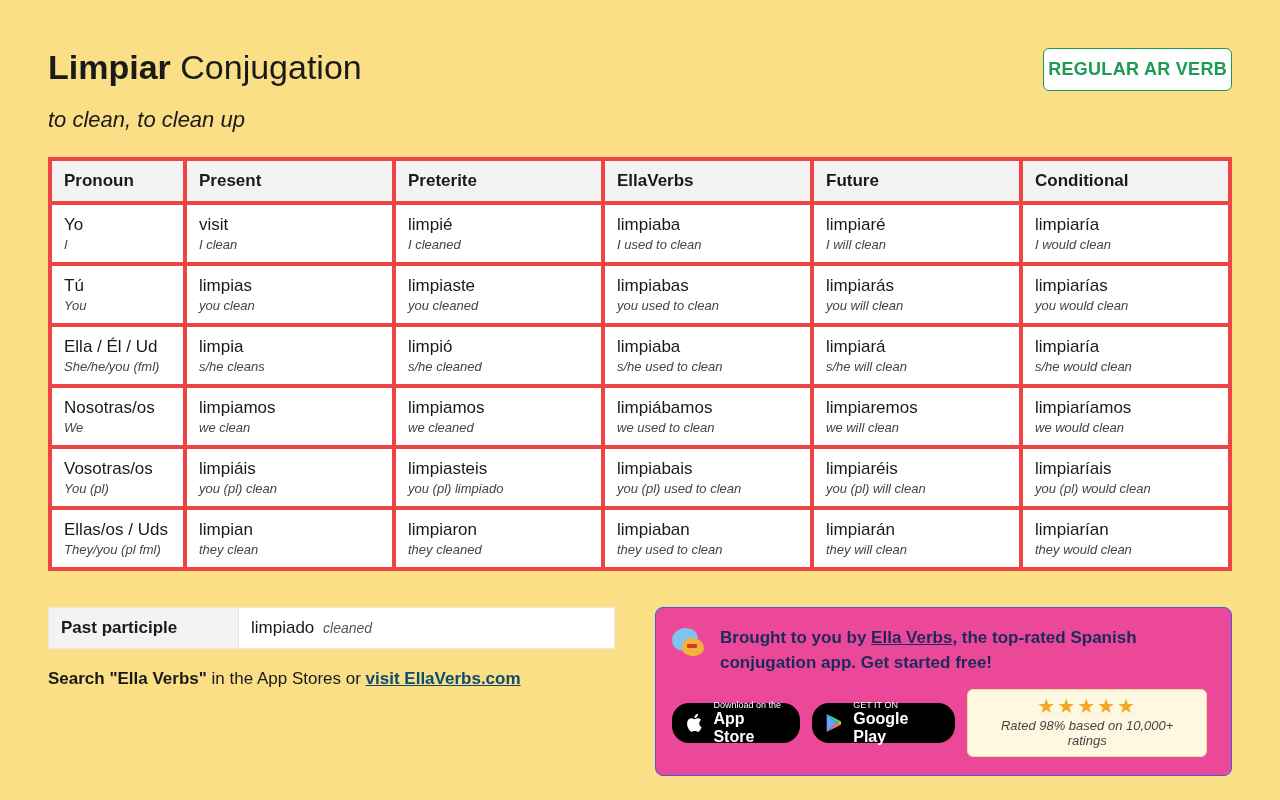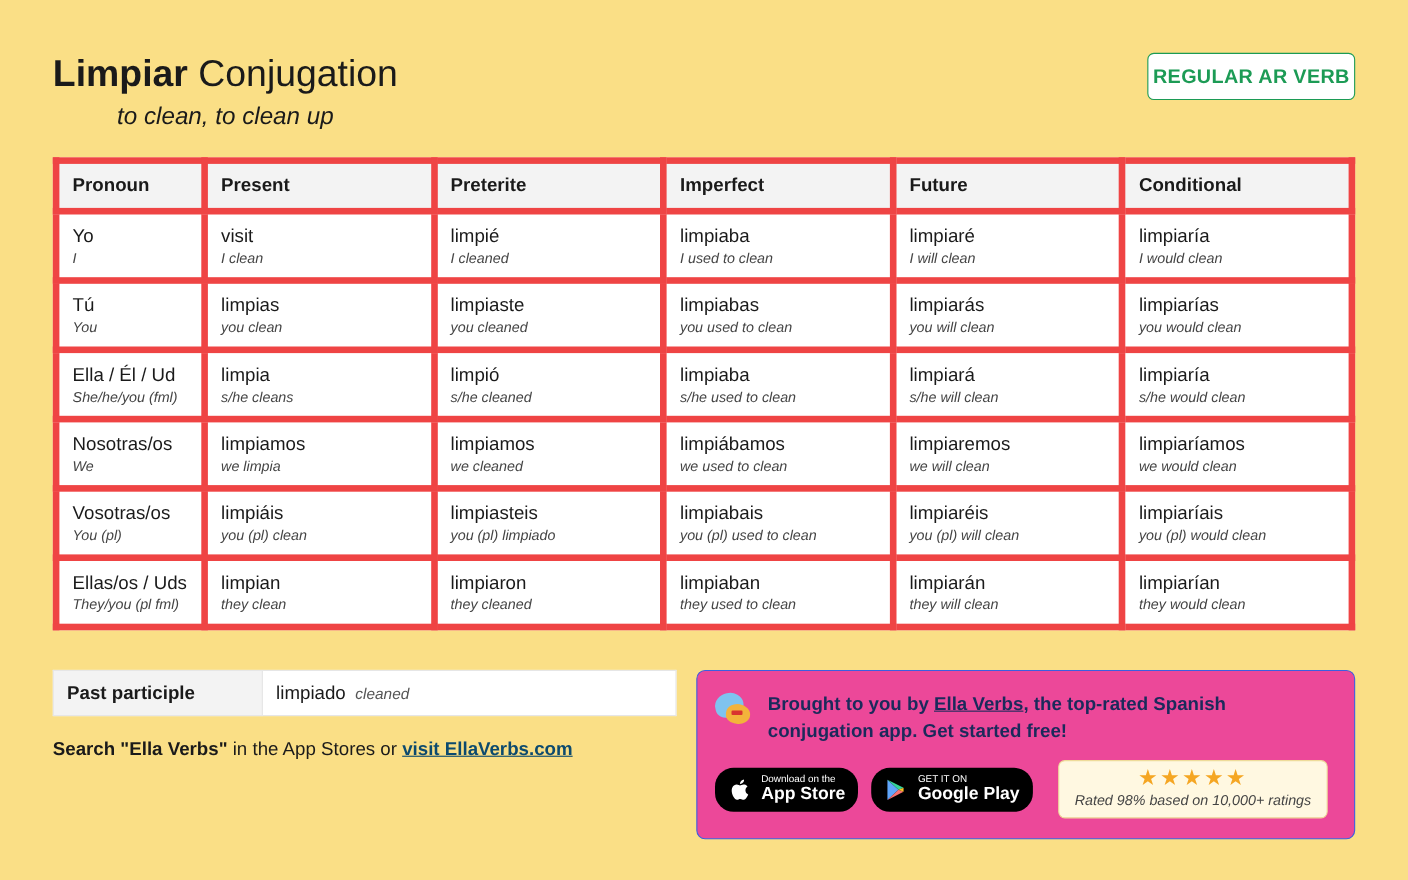--- a/index.html
+++ b/index.html
@@ -7,55 +7,55 @@
     background: #fadf86;
     font-family: "Avenir Next", "Segoe UI", Helvetica, Arial, sans-serif;
     width: 1280px;
     height: 800px;
     padding: 48px;
     color: #1a1a1a;
   }
   .header-row { display: flex; justify-content: space-between; align-items: flex-start; }
   .title { font-size: 34px; font-weight: 400; }
   .title .verb { font-weight: 700; }
-  .subtitle { font-style: italic; font-size: 22px; margin-top: 6px; text-align: center; }
+  .subtitle { font-style: italic; font-size: 22px; margin-top: 20px; }
   .badge {
     border: 1.5px solid #1c9b55;
     color: #1c9b55;
     background: #fff;
     border-radius: 6px;
     padding: 10px 4px;
     font-weight: 700;
     font-size: 18px;
     letter-spacing: 0.3px;
   }
   table.conj {
     width: 100%;
     border-collapse: collapse;
     margin-top: 24px;
     background: #fff;
     border: 1px solid #dedede;
     table-layout: fixed;
   }
   table.conj th, table.conj td {
-    border: 6px solid #ef4444;
+    border: 4px solid #ef4444;
     padding: 10px 12px;
     text-align: left;
     vertical-align: top;
   }
   table.conj th {
     background: #f3f3f3;
     font-weight: 700;
     font-size: 17px;
   }
   table.conj td .es { font-size: 17px; }
   table.conj td .en { font-size: 13px; font-style: italic; color: #444; margin-top: 2px; }
   table.conj col:first-child { width: 135px; }
 
-  .bottom { display: flex; gap: 18px; margin-top: 36px; align-items: flex-start; }
+  .bottom { display: flex; gap: 40px; margin-top: 36px; align-items: flex-start; }
   .left-block { flex: 0 0 567px; }
   table.parts {
     width: 100%;
     border-collapse: collapse;
     background: #fff;
     border: 1px solid #dedede;
   }
   table.parts th, table.parts td {
     border: 1px solid #e6e6e6;
     padding: 10px 12px;
@@ -138,21 +138,21 @@
       <col>
       <col>
       <col>
       <col>
     </colgroup>
   <thead>
       <tr id="conj-head">
         <th>Pronoun</th>
         <th>Present</th>
         <th>Preterite</th>
-        <th>Imperfect</th>
+        <th>EllaVerbs</th>
         <th>Future</th>
         <th>Conditional</th>
       </tr>
     </thead>
   <tbody id="conj-body">
       <tr>
         <td>
           <div class="es">Yo</div>
           <div class="en">I</div>
         </td>
@@ -229,21 +229,21 @@
           <div class="en">s/he would clean</div>
         </td>
       </tr>
       <tr>
         <td>
           <div class="es">Nosotras/os</div>
           <div class="en">We</div>
         </td>
         <td>
           <div class="es">limpiamos</div>
-          <div class="en">we limpia</div>
+          <div class="en">we clean</div>
         </td>
         <td>
           <div class="es">limpiamos</div>
           <div class="en">we cleaned</div>
         </td>
         <td>
           <div class="es">limpiábamos</div>
           <div class="en">we used to clean</div>
         </td>
         <td>

